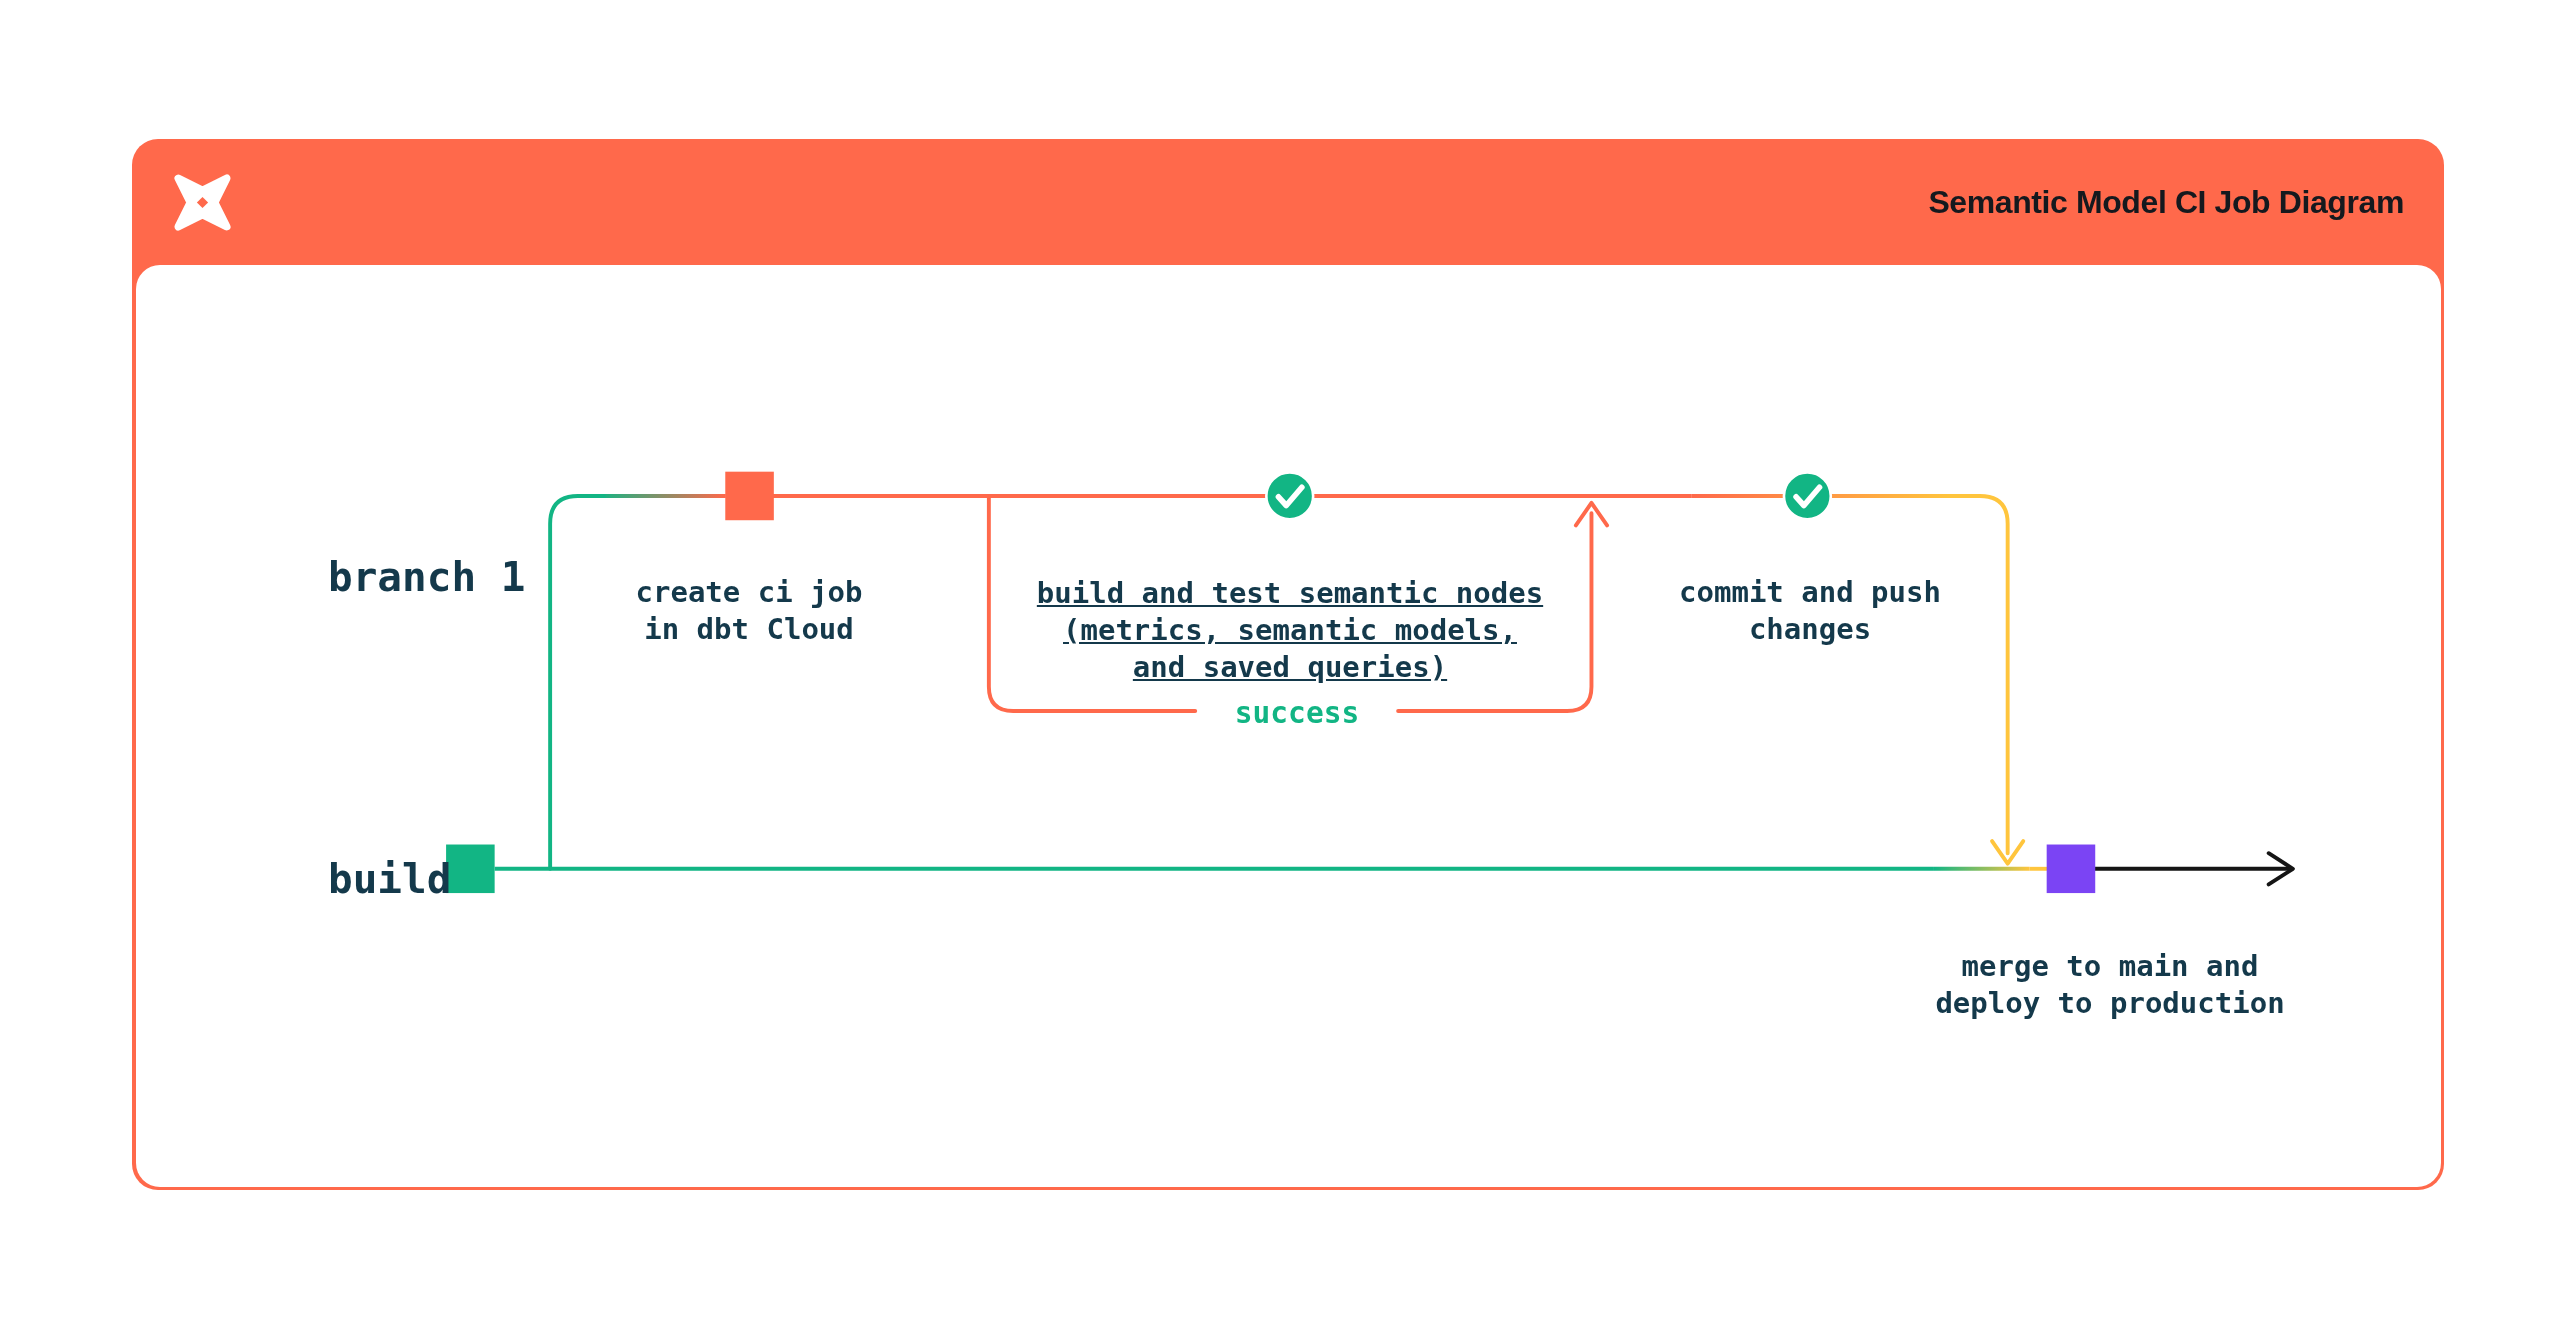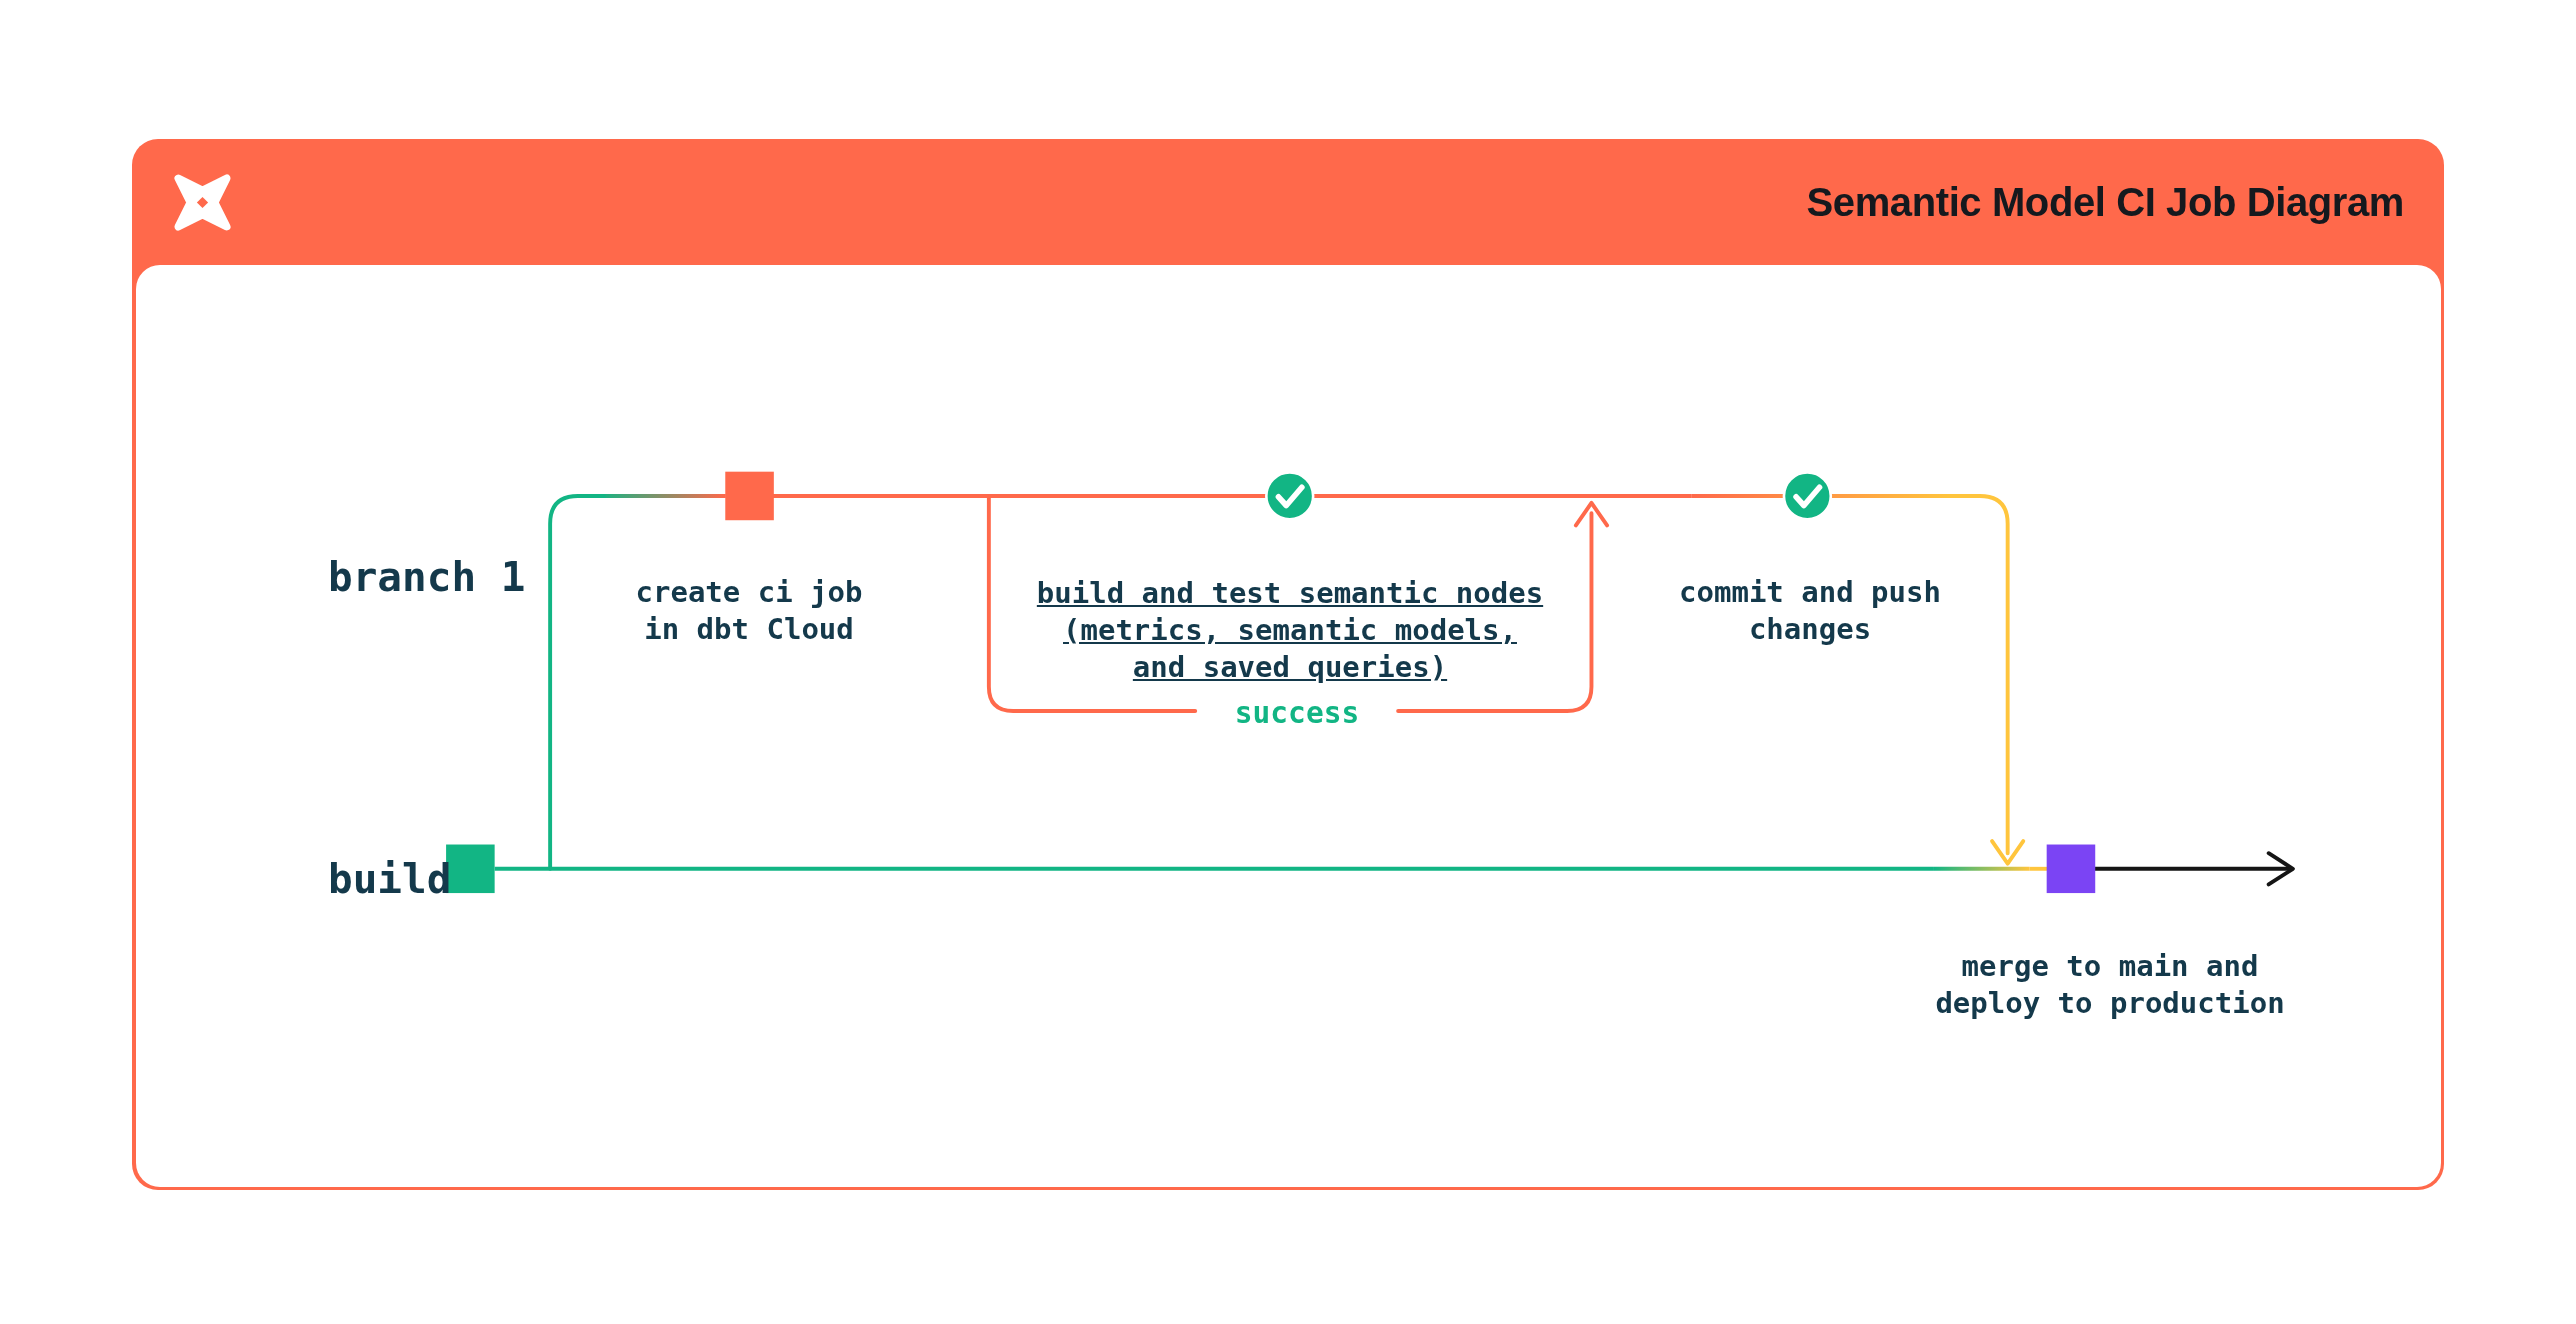--- a/index.html
+++ b/index.html
@@ -16,21 +16,21 @@
     background:var(--orange);border-radius:26px;
   }
   .card-header{
     position:absolute;left:0;top:0;right:0;height:126px;
     display:flex;align-items:center;padding:0 40px 0 36px;
   }
   .logo{width:69px;height:69px;flex:0 0 auto;}
   .card-title{
     margin-left:auto;
     font-family:"Liberation Sans",sans-serif;font-weight:700;
-    font-size:40px;letter-spacing:-0.4px;color:var(--title);
+    font-size:32px;letter-spacing:-0.4px;color:var(--title);
   }
   .card-content{
     position:absolute;left:3.5px;right:3.5px;bottom:3.5px;top:126px;
     background:var(--card-bg);border-radius:24px;
   }
 
   
   .diagram-svg{position:absolute;left:0;top:0;width:2576px;height:1324px;pointer-events:none;}
 
   .label{

